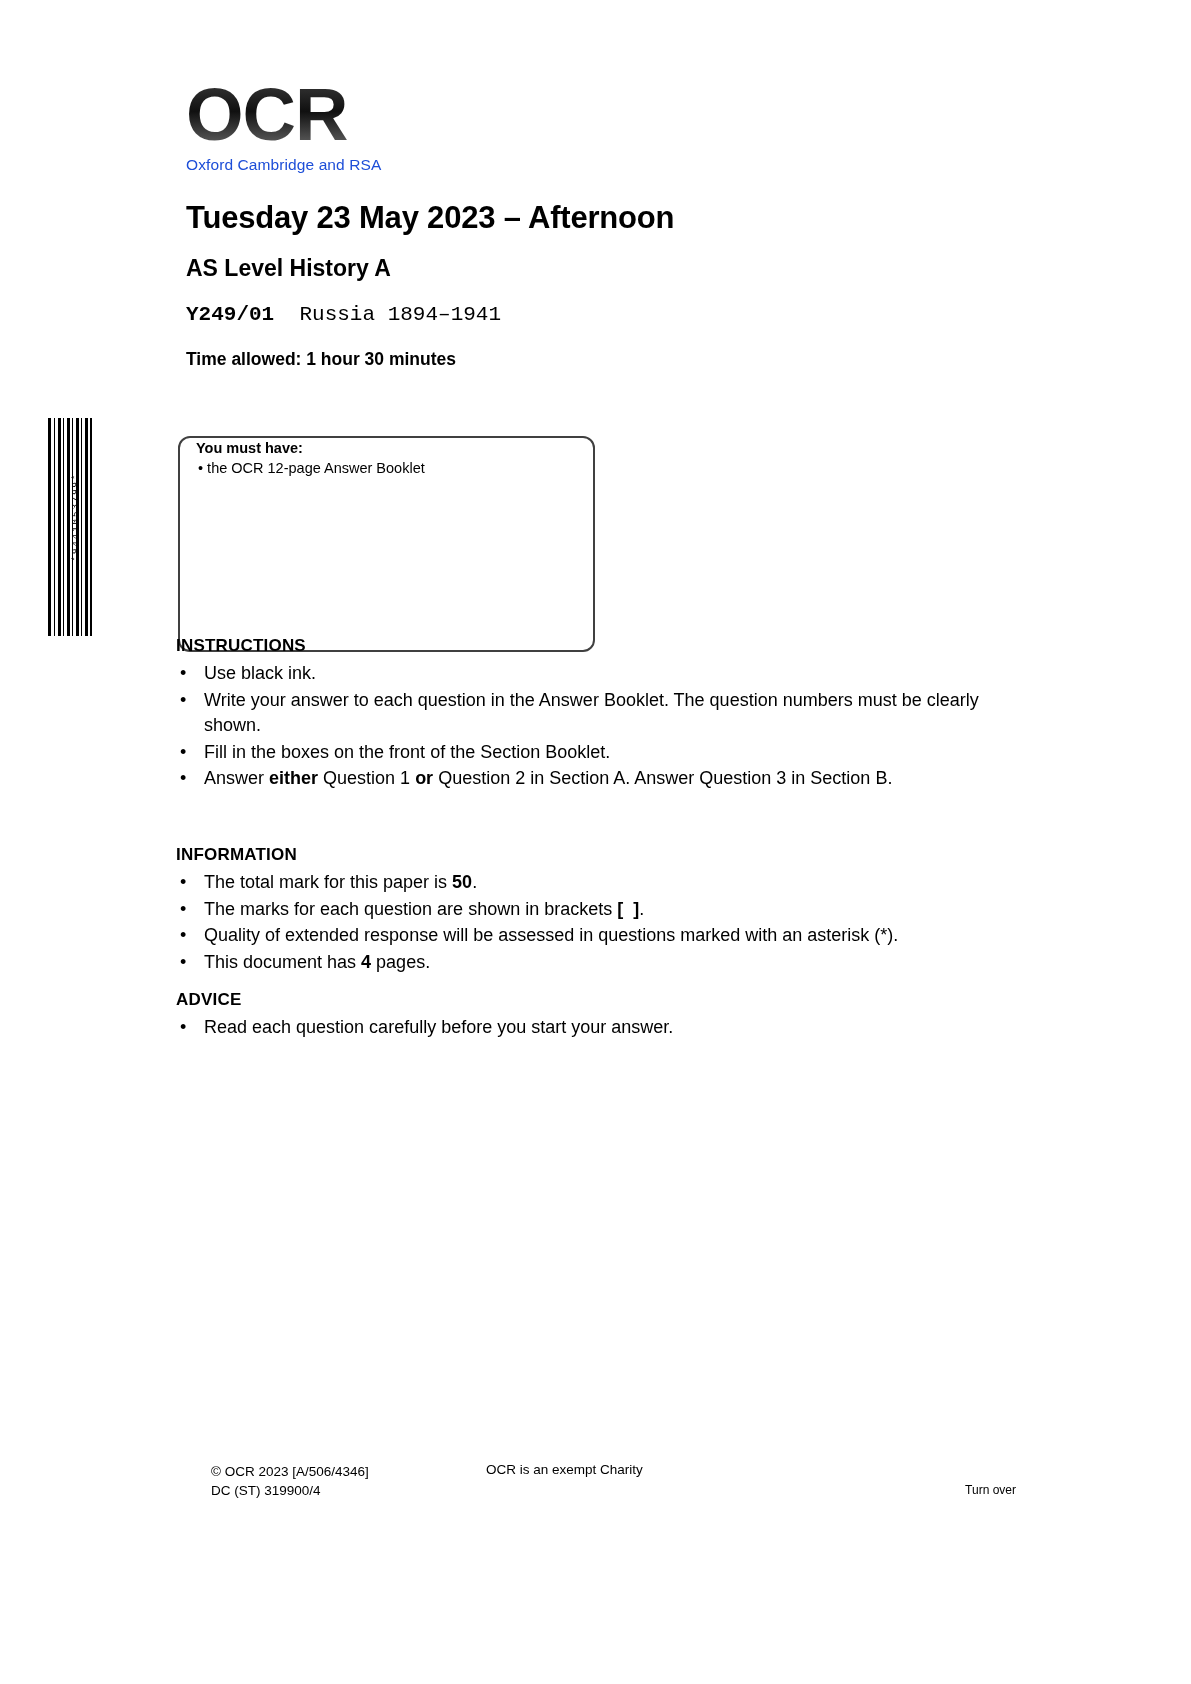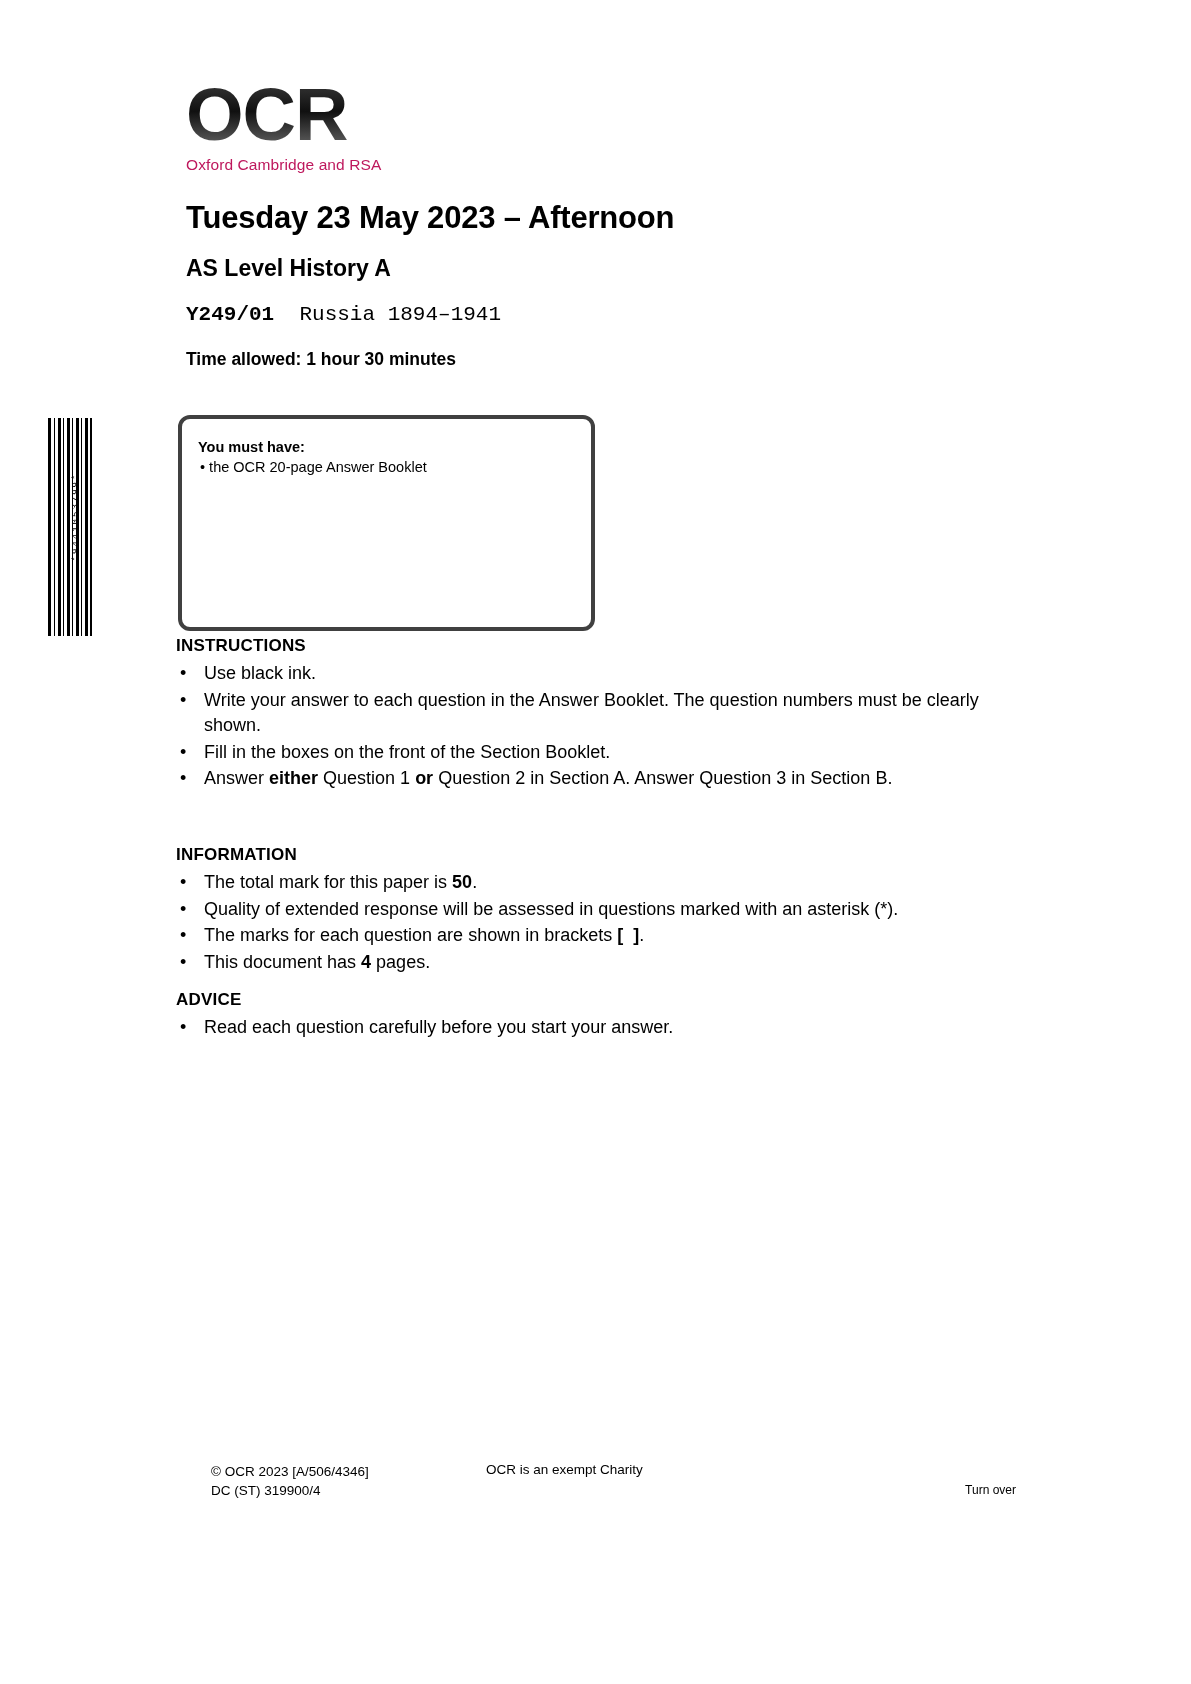--- a/index.html
+++ b/index.html
@@ -77,21 +77,21 @@
     -webkit-background-clip: text;
     background-clip: text;
     color: transparent;
     display: inline-block;
     text-align: right;
   }
   .logo-sub {
     font-size: 15.5px;
     margin-top: 4px;
     letter-spacing: 0.1px;
-    color: #be185d;
+    color: #1d4ed8;
   }
 
   
   .title-main {
     position: absolute;
     left: 186px;
     top: 200px;
     font-size: 31px;
     font-weight: bold;
     letter-spacing: -0.2px;
@@ -116,27 +116,27 @@
     left: 186px;
     top: 349px;
     font-size: 17.5px;
     font-weight: bold;
   }
 
   
   .must-have-box {
     position: absolute;
     left: 178px;
-    top: 415px;
+    top: 436px;
     width: 417px;
     height: 216px;
-    border: 4px solid #404040;
+    border: 2px solid #404040;
     border-radius: 12px;
     box-sizing: border-box;
-    padding: 20px 16px;
+    padding: 2px 16px;
   }
   .must-have-title {
     font-size: 14.5px;
     font-weight: bold;
     margin-bottom: 4px;
   }
   .must-have-item {
     font-size: 14.5px;
     padding-left: 2px;
   }
@@ -223,39 +223,39 @@
   <div class="title-main">Tuesday 23 May 2023 – Afternoon</div>
   <div class="title-sub">AS Level History A</div>
   <div class="paper-line">
     <b>Y249/01</b>&nbsp;
     <span>Russia 1894–1941</span>
   </div>
   <div class="time-line">Time allowed: 1 hour 30 minutes</div>
 
   <div class="must-have-box">
     <div class="must-have-title">You must have:</div>
-    <div class="must-have-item">• the OCR 20-page Answer Booklet</div>
+    <div class="must-have-item">• the OCR 12-page Answer Booklet</div>
   </div>
 
   <div class="section" id="instructions">
     <div class="section-heading">INSTRUCTIONS</div>
     <ul class="bullets">
       <li>Use black ink.</li>
       <li>Write your answer to each question in the Answer Booklet. The question numbers must be clearly shown.</li>
       <li>Fill in the boxes on the front of the Section Booklet.</li>
       <li>Answer <b>either</b> Question 1 <b>or</b> Question 2 in Section A. Answer Question 3 in Section B.</li>
     </ul>
   </div>
 
   <div class="section" id="information">
     <div class="section-heading">INFORMATION</div>
     <ul class="bullets">
       <li>The total mark for this paper is <b>50</b>.</li>
+      <li>The marks for each question are shown in brackets <b>[&nbsp;&nbsp;]</b>.</li>
       <li>Quality of extended response will be assessed in questions marked with an asterisk (*).</li>
-      <li>The marks for each question are shown in brackets <b>[&nbsp;&nbsp;]</b>.</li>
       <li>This document has <b>4</b> pages.</li>
     </ul>
   </div>
 
   <div class="section" id="advice">
     <div class="section-heading">ADVICE</div>
     <ul class="bullets">
       <li>Read each question carefully before you start your answer.</li>
     </ul>
   </div>

